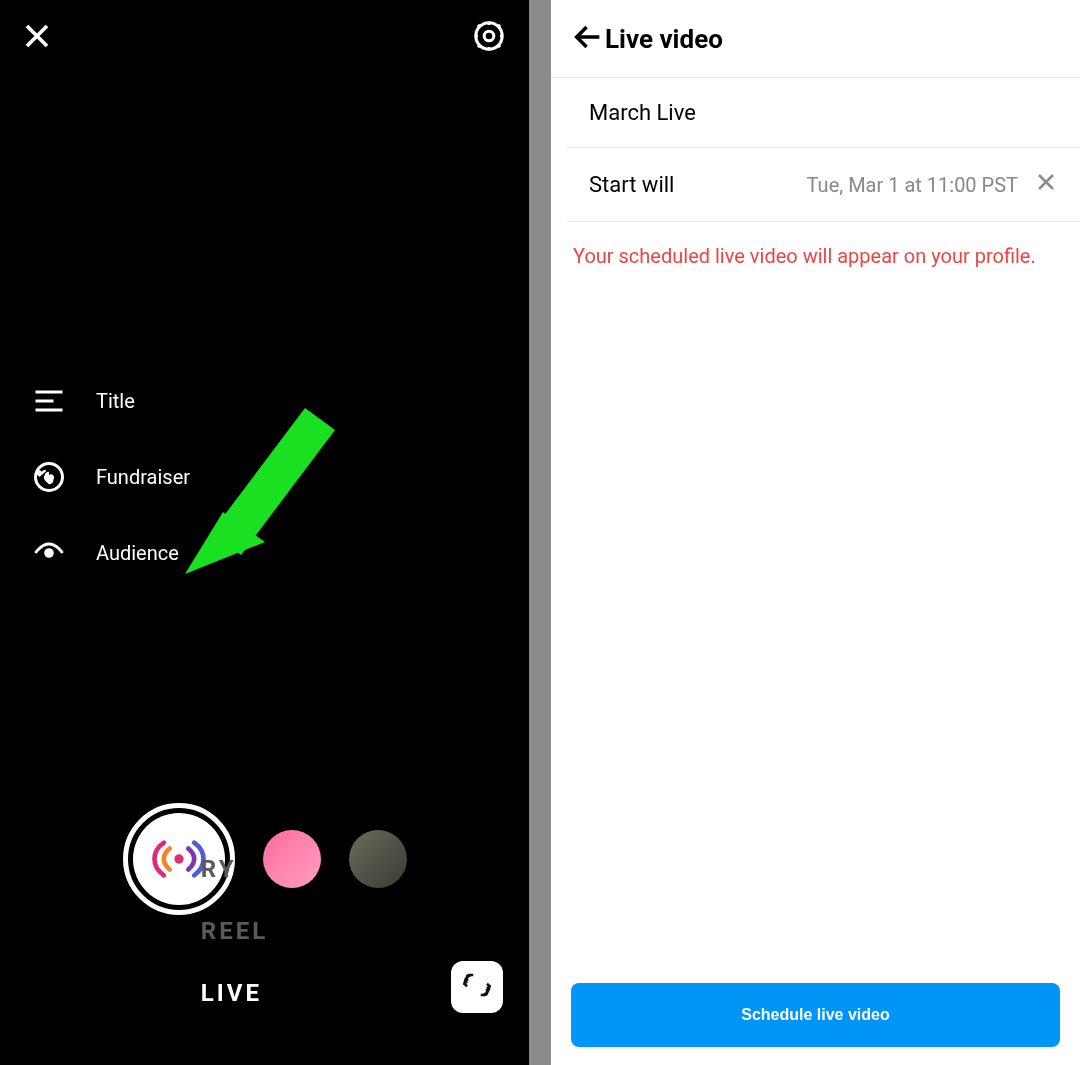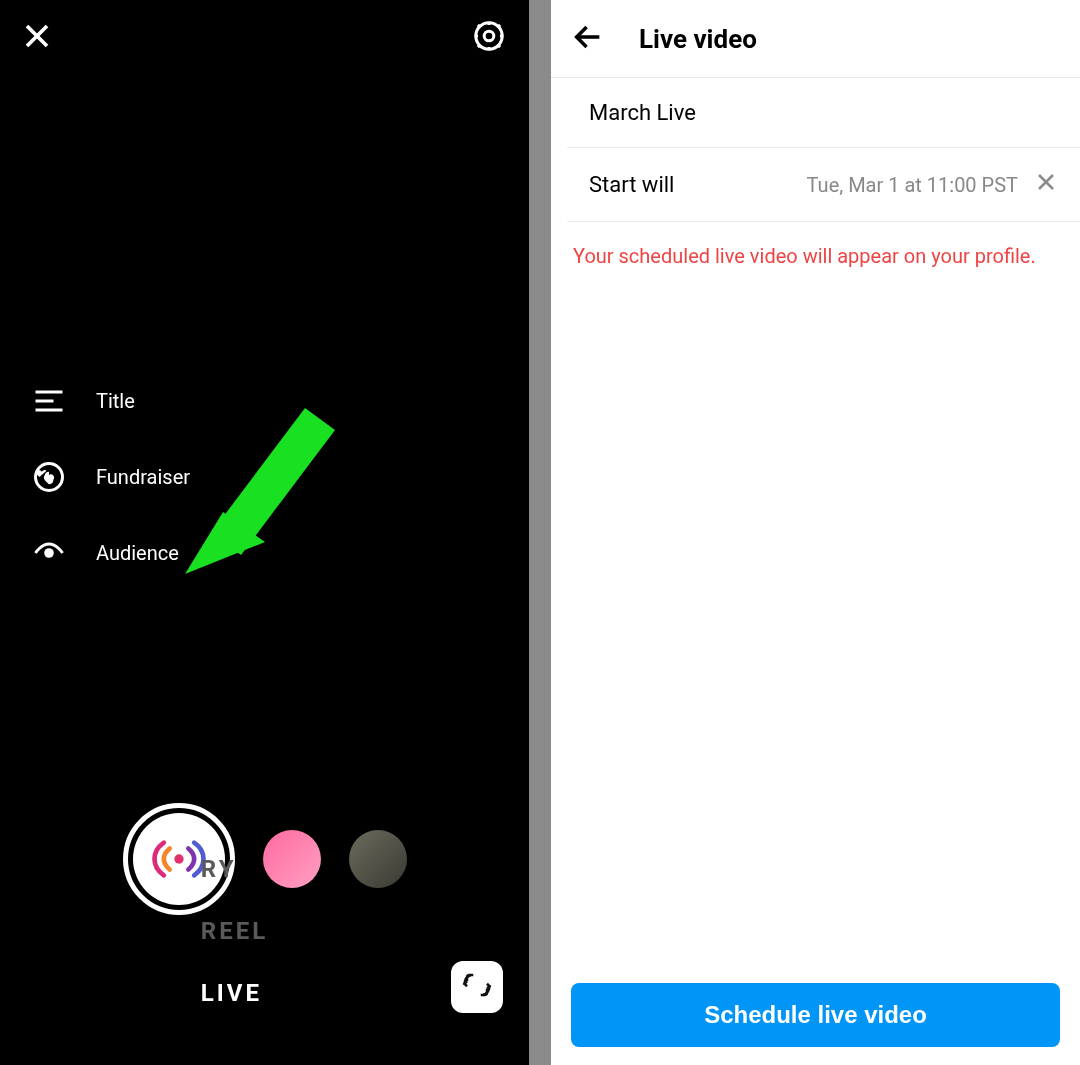--- a/index.html
+++ b/index.html
@@ -115,21 +115,20 @@
     background: #fff;
     position: relative;
     color: #000;
     display:flex;
     flex-direction:column;
   }
   .r-header {
     height: 78px;
     display:flex;
     align-items:center;
-    gap: 34px;
     padding: 0 20px;
     border-bottom: 1px solid #e6e6e6;
   }
   .back-icon svg { width:34px; height:34px; stroke:#000; stroke-width:2.5; fill:none; }
   .r-title { font-size: 26px; font-weight: 700; }
 
   .r-row {
     padding: 22px 22px;
     border-bottom: 1px solid #ececec;
     display:flex;
@@ -155,21 +154,21 @@
     padding: 0 20px;
   }
   .schedule-btn {
     display:block;
     width:100%;
     height: 64px;
     border:none;
     border-radius: 8px;
     background: #0095f6;
     color: #fff;
-    font-size: 24px;
+    font-size: 16px;
     font-weight: 600;
     cursor:pointer;
   }
 </style>
 </head>
 <body>
 
 <div class="app">
 
   <div class="left">

